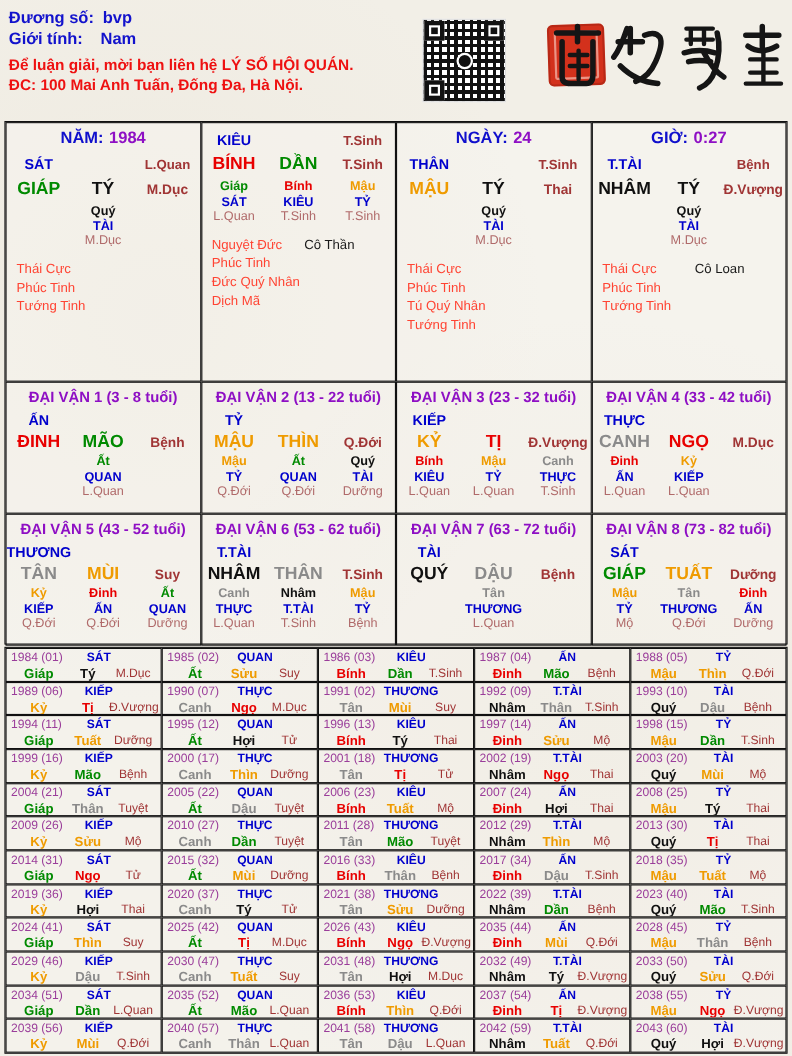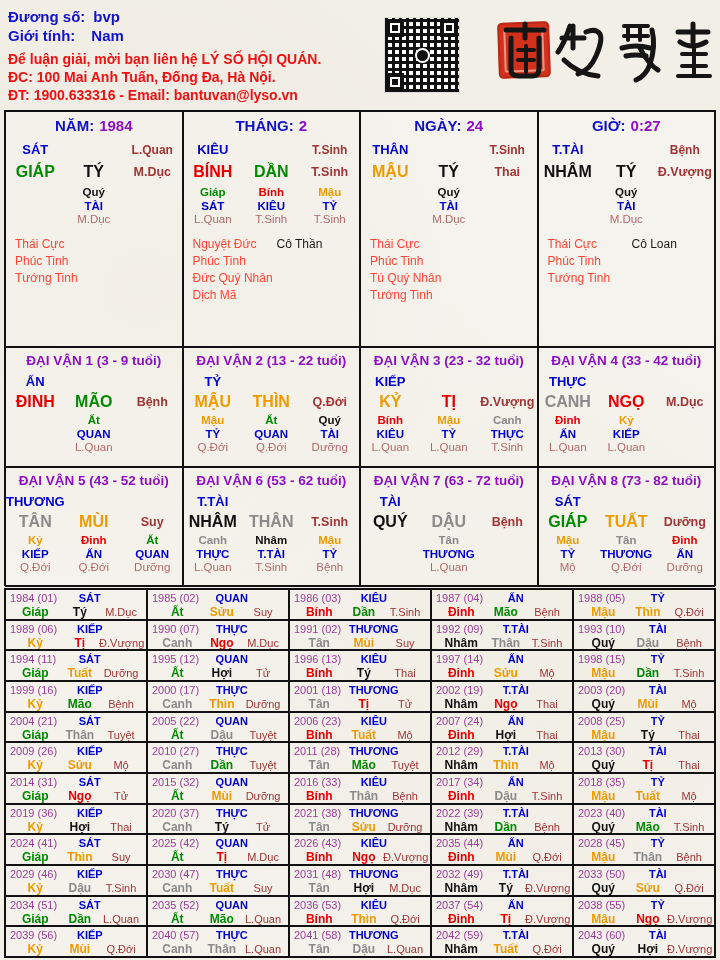--- a/index.html
+++ b/index.html
@@ -83,21 +83,20 @@
 
   <div class="hdr">
     <div class="hline1">
       <span>Đương số:</span><span class="val">bvp</span>
     </div>
     <div class="hline1 hline2">
       <span>Giới tính:</span><span class="val">Nam</span>
     </div>
     <div class="hred hred1">Để luận giải, mời bạn liên hệ LÝ SỐ HỘI QUÁN.</div>
     <div class="hred">ĐC: 100 Mai Anh Tuấn, Đống Đa, Hà Nội.</div>
-    <div class="hred">ĐT: 1900.633316 - Email: bantuvan@lyso.vn</div>
   </div>
 
   <div class="qr">
     <div class="finder f1"></div>
     <div class="finder f2"></div>
     <div class="finder f3"></div>
     <div class="zdot"></div>
   </div>
 
   <div class="logo">
@@ -143,23 +142,20 @@
           </div>
         </div>
     <div class="stars">
           <div>Thái Cực</div>
           <div>Phúc Tinh</div>
           <div>Tướng Tinh</div>
         </div>
   </div>
 
   <div class="cell pillar">
-    <div class="p-title">
-      <span class="lbl">THÁNG:</span><span class="val">2</span>
-    </div>
     <div class="g3 god-row">
       <span class="god">KIÊU</span>
           <span></span>
           <span class="stg1">T.Sinh</span>
     </div>
     <div class="g3 stem-row">
       <span class="stem" style="color: rgb(232, 0, 0);">BÍNH</span>
           <span class="branch" style="color: rgb(0, 138, 0);">DẦN</span>
           <span class="stg2">T.Sinh</span>
     </div>
@@ -241,21 +237,21 @@
         </div>
     <div class="stars">
           <div>Thái Cực</div>
           <div>Phúc Tinh</div>
           <div>Tướng Tinh</div>
           <span class="starblack">Cô Loan</span>
         </div>
   </div>
 
   <div class="cell dv">
-    <div class="dv-title">ĐẠI VẬN 1 (3 - 9 tuổi)</div>
+    <div class="dv-title">ĐẠI VẬN 1 (3 - 8 tuổi)</div>
     <div class="g3 god-row">
       <span class="god">ẤN</span>
           <span></span>
           <span></span>
     </div>
     <div class="g3 stem-row">
       <span class="stem" style="color: rgb(232, 0, 0);">ĐINH</span>
           <span class="branch" style="color: rgb(0, 138, 0);">MÃO</span>
           <span class="stg2">Bệnh</span>
     </div>

